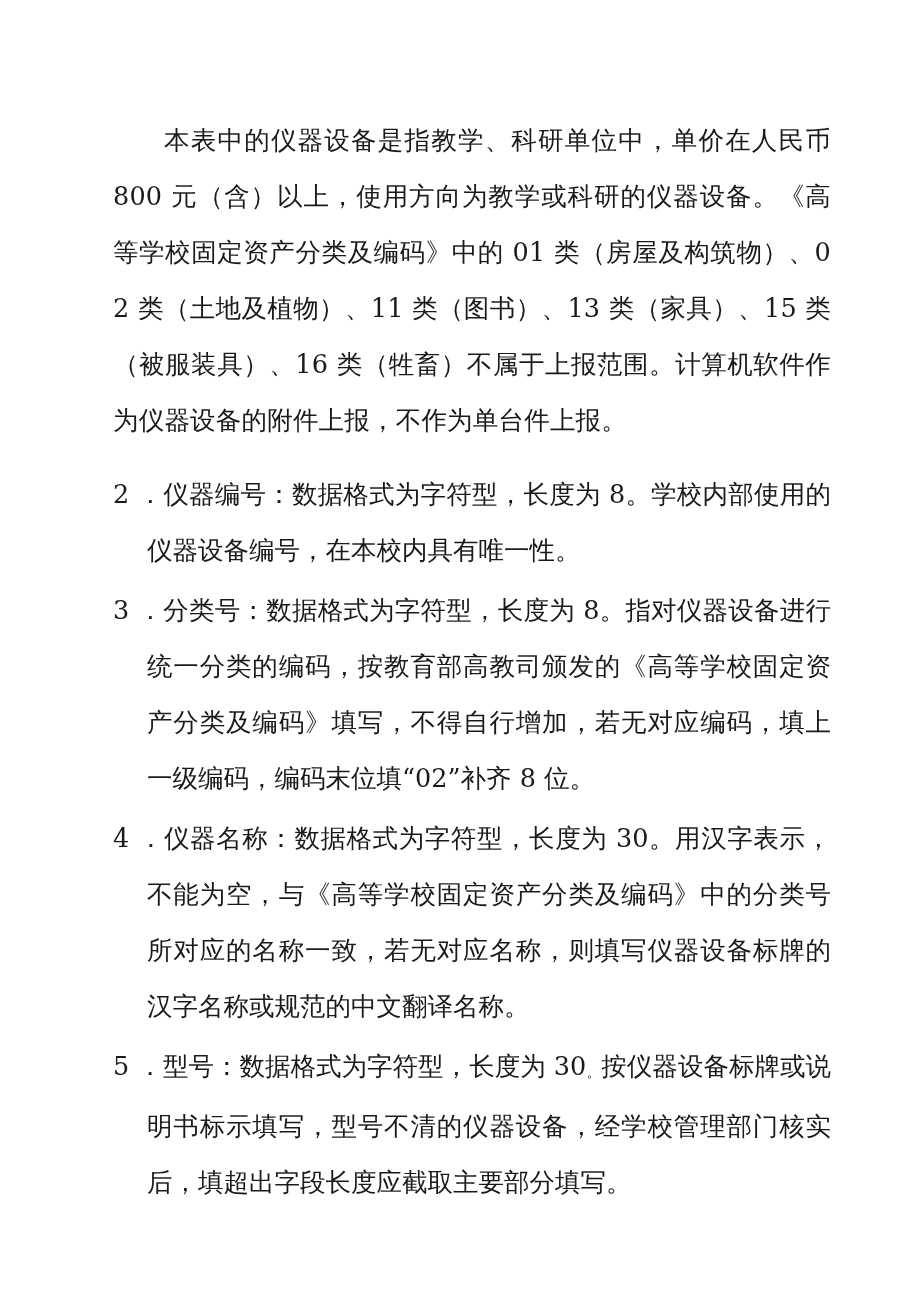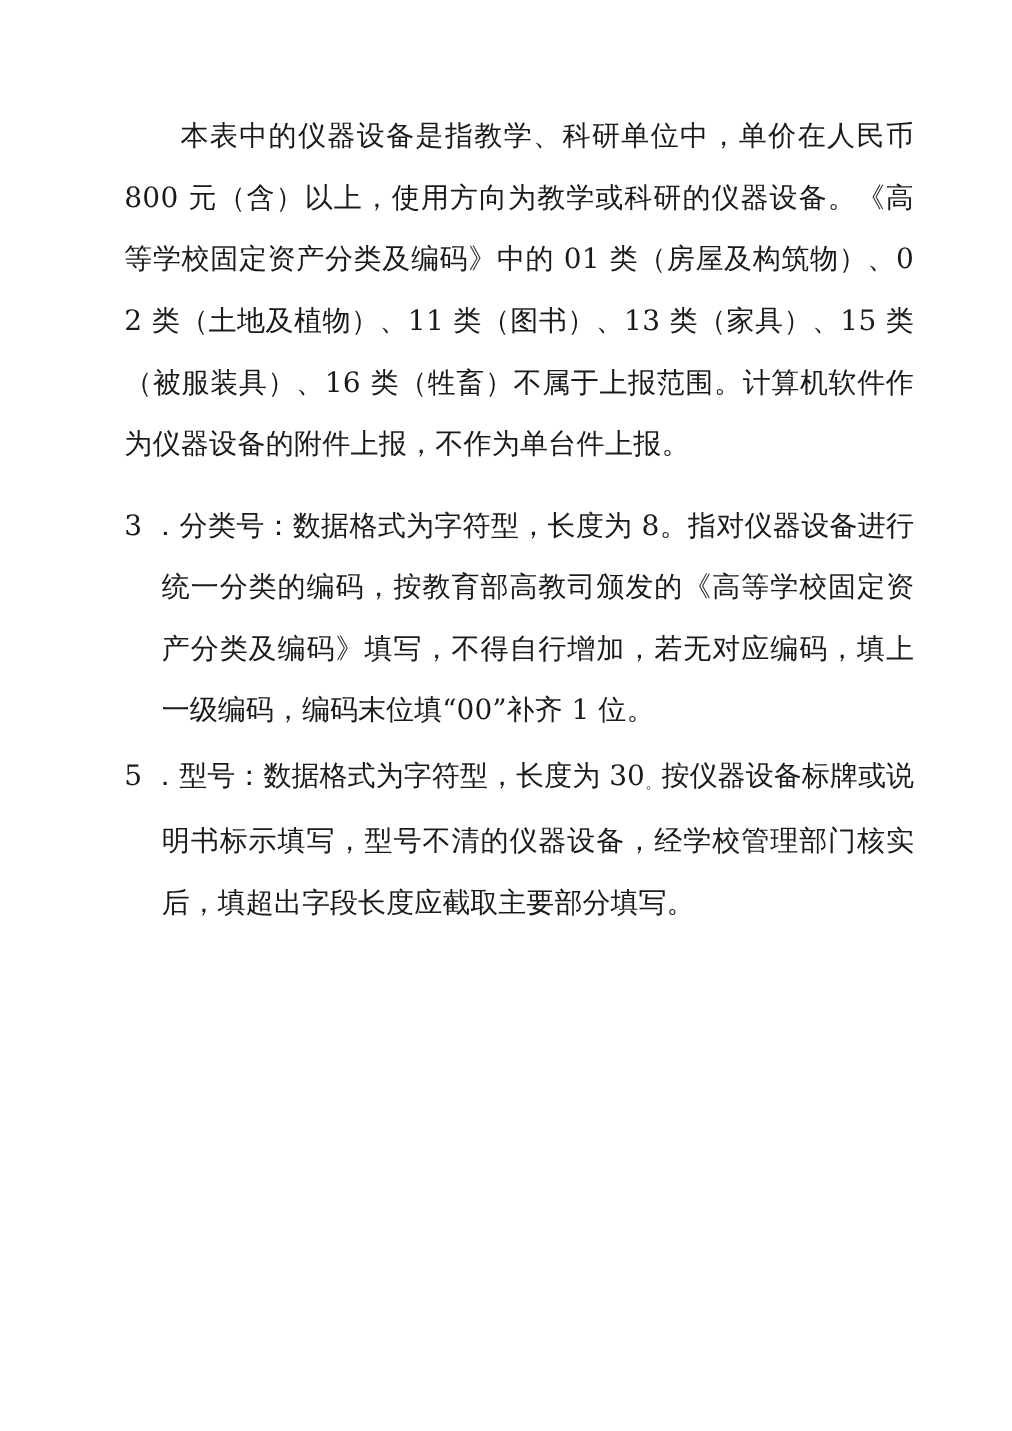--- a/index.html
+++ b/index.html
@@ -12,21 +12,21 @@
     height: 1301px;
     position: relative;
     overflow: hidden;
     font-family: "DejaVu Serif", "Liberation Serif", serif;
     color: #1a1a1a;
   }
 
   .page {
     position: absolute;
     left: 0;
-    top: 0;
+    top: 16px;
     width: 920px;
     height: 1014px;
     background: #ffffff;
   }
 
   .content {
     position: absolute;
     left: 113px;
     top: 96px;
     width: 718px;
@@ -78,21 +78,23 @@
 <body>
 
 <div class="page">
   <div class="content">
 
     <p class="intro">本表中的仪器设备是指教学、科研单位中，单价在人民币 800 元（含）以上，使用方向为教学或科研的仪器设备。《高等学校固定资产分类及编码》中的 01 类（房屋及构筑物）、02 类（土地及植物）、11 类（图书）、13 类（家具）、15 类（被服装具）、16 类（牲畜）不属于上报范围。计算机软件作为仪器设备的附件上报，不作为单台件上报。</p>
 
     <div class="list">
 
 
+      <p class="item"><span class="marker">2 ．</span><span>仪器编号：数据格式为字符型，长度为 8。学校内部使用的仪器设备编号，在本校内具有唯一性。</span></p>
 
-      <p class="item"><span class="marker">3 ．</span><span>分类号：数据格式为字符型，长度为 8。指对仪器设备进行统一分类的编码，按教育部高教司颁发的《高等学校固定资产分类及编码》填写，不得自行增加，若无对应编码，填上一级编码，编码末位填“00”补齐 1 位。</span></p>
+      <p class="item"><span class="marker">3 ．</span><span>分类号：数据格式为字符型，长度为 8。指对仪器设备进行统一分类的编码，按教育部高教司颁发的《高等学校固定资产分类及编码》填写，不得自行增加，若无对应编码，填上一级编码，编码末位填“02”补齐 8 位。</span></p>
 
+      <p class="item"><span class="marker">4 ．</span><span>仪器名称：数据格式为字符型，长度为 30。用汉字表示，不能为空，与《高等学校固定资产分类及编码》中的分类号所对应的名称一致，若无对应名称，则填写仪器设备标牌的汉字名称或规范的中文翻译名称。</span></p>
 
       <p class="item"><span class="marker">5 ．</span><span>型号：数据格式为字符型，长度为 30</span><span class="sup-period">。</span><span>按仪器设备标牌或说明书标示填写，型号不清的仪器设备，经学校管理部门核实后，填超出字段长度应截取主要部分填写。</span></p>
 
     </div>
   </div>
 </div>
 
 </body></html>

